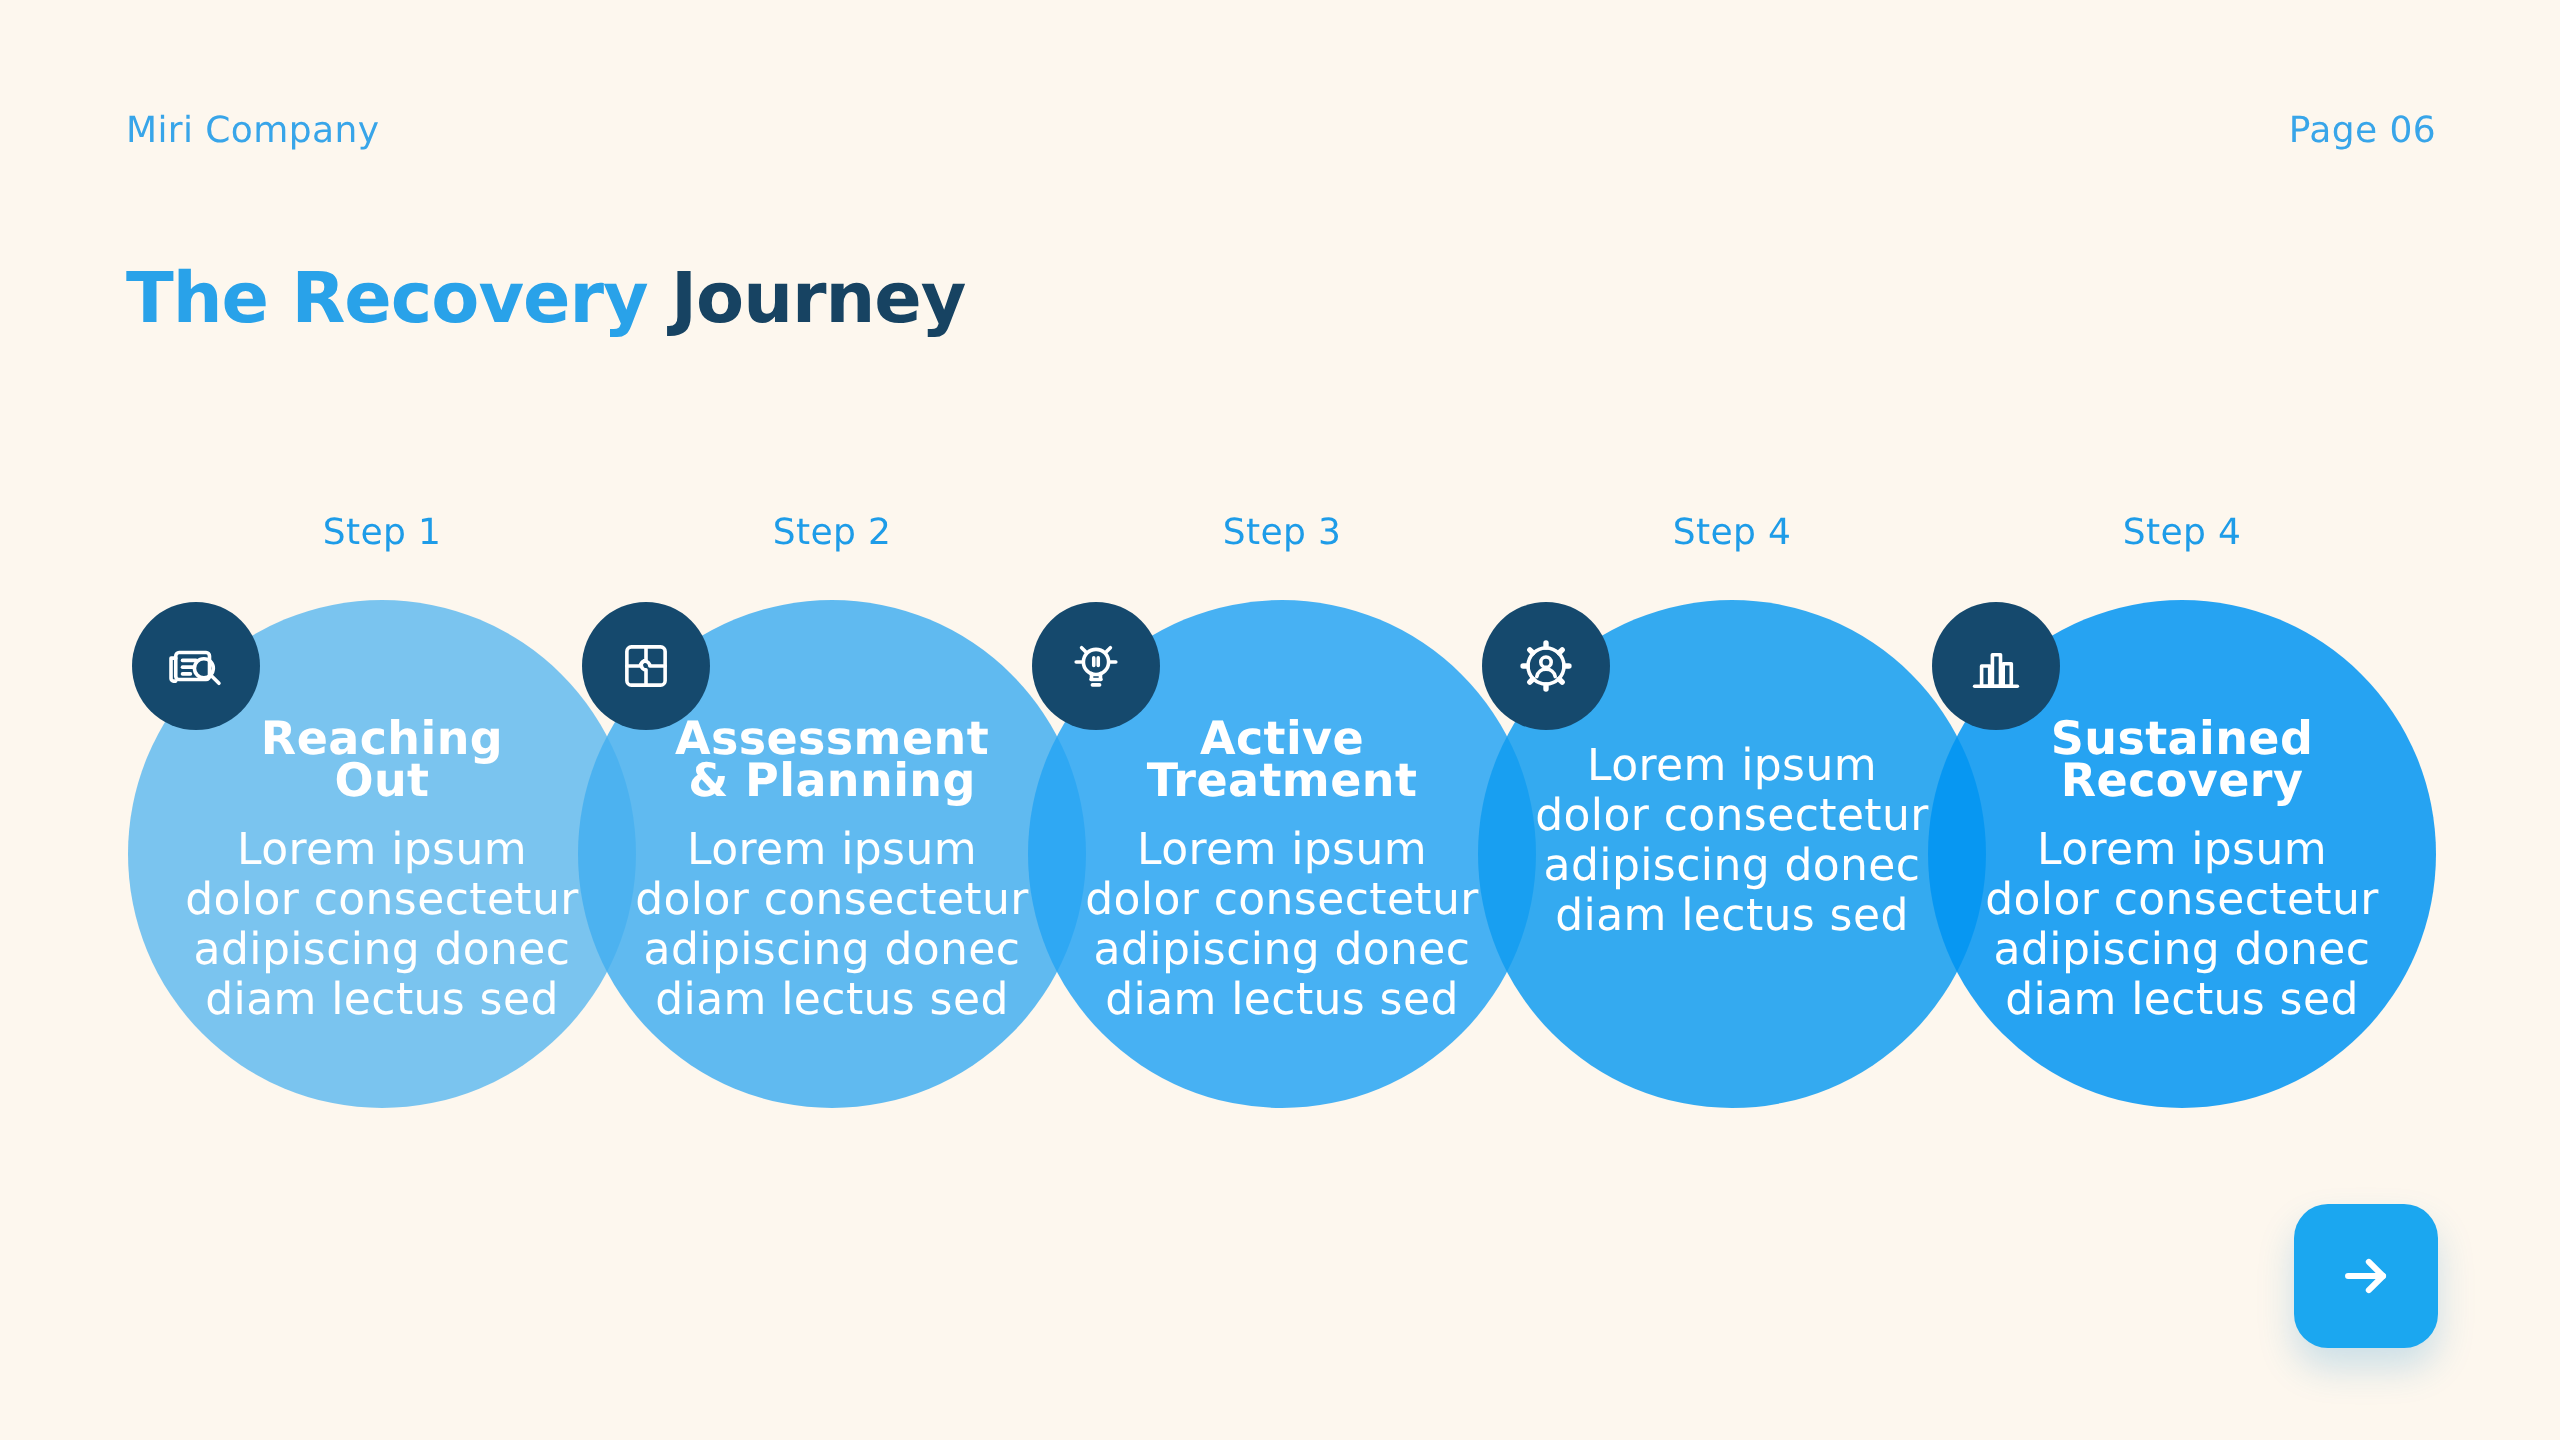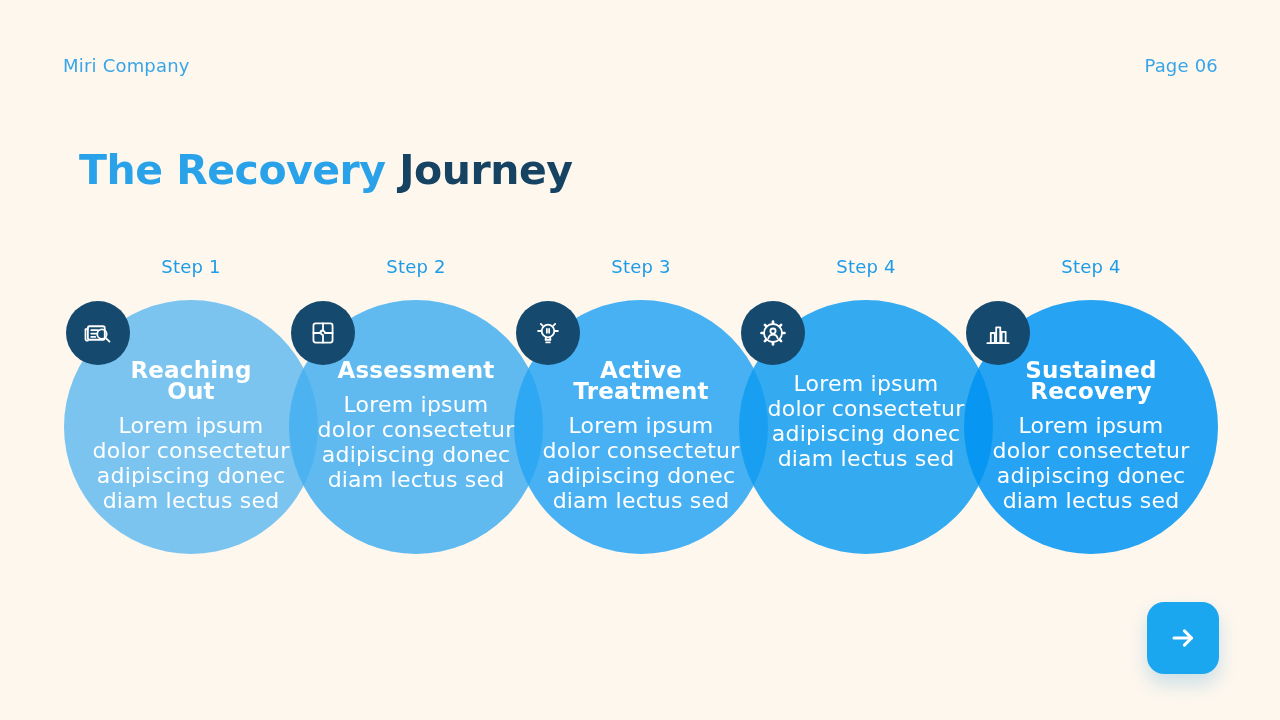--- a/index.html
+++ b/index.html
@@ -6,21 +6,21 @@
   body{
     width:1280px;height:720px;overflow:hidden;position:relative;
     background:var(--bg,#FDF7EE);
     font-family:"DejaVu Sans","Liberation Sans",sans-serif;
   }
   .slide{position:absolute;inset:0}
 
   .company{position:absolute;left:63px;top:55px;font-size:18px;letter-spacing:.2px;color:var(--header-blue,#38A5E9)}
   .pagenum{position:absolute;right:62px;top:55px;font-size:18px;letter-spacing:.2px;color:var(--header-blue,#38A5E9)}
 
-  h1.title{position:absolute;left:63px;top:130px;margin:16px;font-size:41px;font-weight:bold;letter-spacing:-.5px;white-space:nowrap}
+  h1.title{position:absolute;left:63px;top:130px;margin:0;font-size:35px;font-weight:bold;letter-spacing:-.5px;white-space:nowrap}
   h1.title .hl{color:var(--title-highlight,#29A2E9)}
   h1.title .rest{color:var(--title-navy,#174362)}
 
   .steps{position:absolute;inset:0}
   .step{position:absolute;top:256px;width:254px;height:310px}
   .step:nth-child(1){left:64px}
   .step:nth-child(2){left:289px}
   .step:nth-child(3){left:514px}
   .step:nth-child(4){left:739px}
   .step:nth-child(5){left:964px}
@@ -87,20 +87,21 @@
       <div class="badge">
           <svg viewBox="0 0 32 32">
       <rect x="7.5" y="7.5" width="17" height="17" rx="2"></rect>
       <path d="M16 7.5 V13.5 a2.1 2.1 0 1 0 0 4.2 V24.5"></path>
       <path d="M7.5 16 H13.5 a2.1 2.1 0 1 1 4.2 0 H24.5"></path>
     </svg>
         </div>
       <div class="content">
         <div class="step-title">
             <div>Assessment</div>
+            <div>&amp; Planning</div>
           </div>
         <div class="step-desc">
             <div>Lorem ipsum</div>
             <div>dolor consectetur</div>
             <div>adipiscing donec</div>
             <div>diam lectus sed</div>
           </div>
       </div>
     </div>
       <div class="step">

